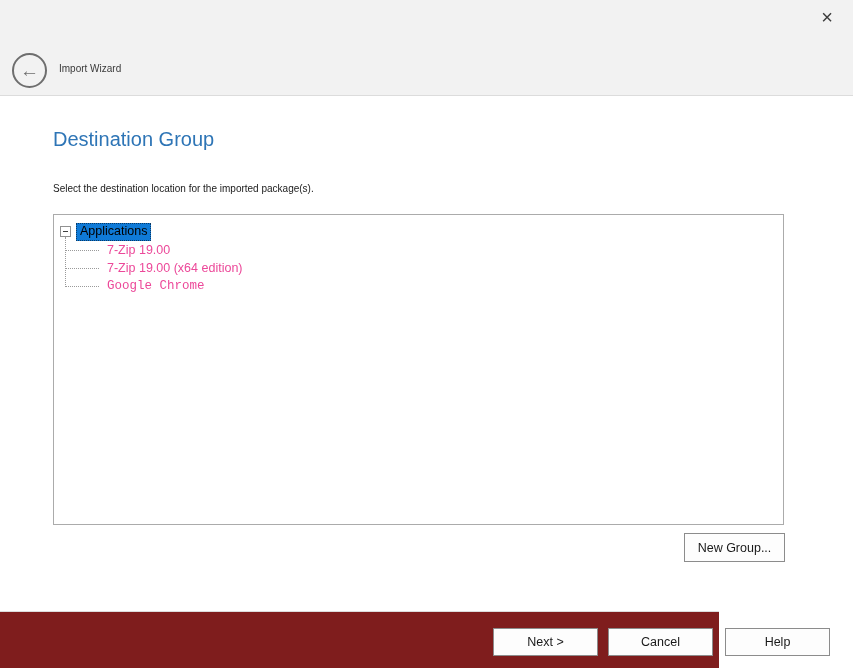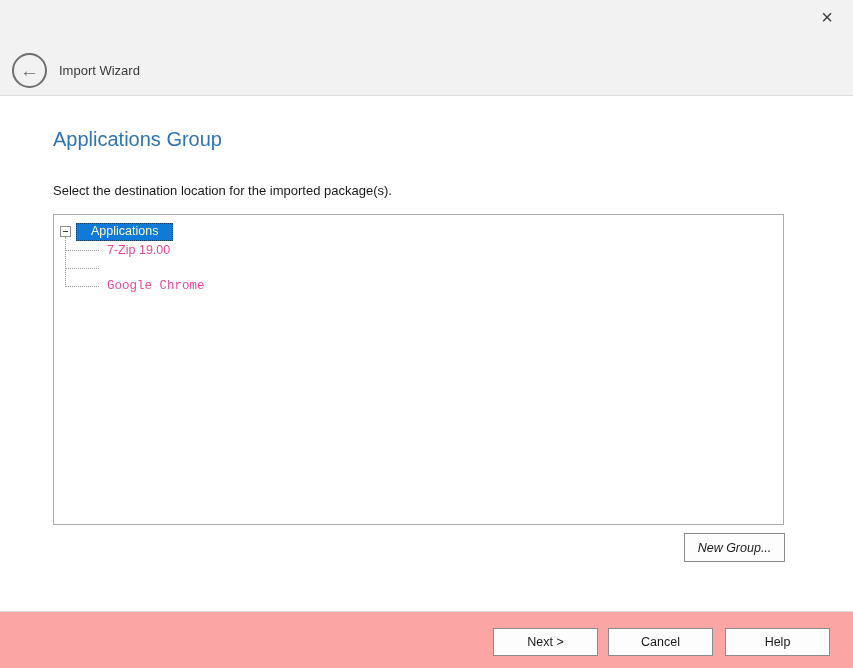--- a/index.html
+++ b/index.html
@@ -29,53 +29,53 @@
   .back-btn{
     position:absolute;left:12px;top:53px;
     width:35px;height:35px;border-radius:50%;
     border:2px solid #6e6e6e;background:transparent;
     display:flex;align-items:center;justify-content:center;
     color:#6e6e6e;font-size:19px;line-height:1;
     cursor:default;user-select:none;
   }
   .header-title{
     position:absolute;left:59px;top:63px;
-    font-size:13px;color:#3a3a3a;
+    font-size:10px;color:#3a3a3a;
   }
 
   
   .page-title{
     position:absolute;left:53px;top:128px;
     font-size:20px;color:#2e75b6;
   }
   .page-desc{
     position:absolute;left:53px;top:183px;
-    font-size:13px;color:#1a1a1a;
+    font-size:10px;color:#1a1a1a;
   }
 
   
   .treebox{
     position:absolute;left:53px;top:214px;
     width:731px;height:311px;
     background:#ffffff;
     border:1px solid #ababab;
   }
   .tree-inner{position:relative;width:100%;height:100%;font-size:12.5px;}
   .root-row{position:absolute;left:0;top:8px;height:18px;width:100%;display:flex;align-items:center;}
   .expander{
     position:absolute;left:6px;top:3px;
     width:11px;height:11px;
     border:1px solid #919191;background:#ffffff;
     display:flex;align-items:center;justify-content:center;
   }
   .expander .minus-glyph{display:block;width:5px;height:1px;background:#404040;}
   .root-label{
     position:absolute;left:22px;top:0;
-    height:18px;line-height:17px;padding:0 15px;
-    background:#0f7ad7;color:#fef9c3;
+    height:18px;line-height:17px;padding:0 4px;
+    background:#0f7ad7;color:#000000;
     outline:1px dotted #0a3a66;outline-offset:-1px;
   }
   .vline{
     position:absolute;left:11px;top:22px;height:50px;width:1px;
     border-left:1px dotted #9a9a9a;
   }
   .child-row{position:absolute;left:0;height:18px;width:100%;}
   .child-row .stub{
     position:absolute;left:12px;top:9px;width:33px;height:1px;
     border-top:1px dotted #9a9a9a;
@@ -91,45 +91,45 @@
   
   .btn{
     position:absolute;
     background:#fdfdfd;
     border:1px solid #8c8c8c;
     font-family:"Liberation Sans","DejaVu Sans",sans-serif;
     font-size:12.5px;color:#1a1a1a;
     display:flex;align-items:center;justify-content:center;
     cursor:default;user-select:none;
   }
-  .new-group-btn{left:684px;top:533px;width:101px;height:29px;font-style:italic;}
+  .new-group-btn{left:684px;top:533px;width:101px;height:29px;}
 
   
   .footer{
-    position:absolute;left:0;top:611px;width:853px;height:57px;
-    background:#fca5a5;border-top:1px solid #dcdcdc;text-decoration:underline;
+    position:absolute;left:0;top:611px;width:719px;height:57px;
+    background:#7f1d1d;border-top:1px solid #dcdcdc;text-decoration:underline;
   }
   .next-btn{left:493px;top:16px;width:105px;height:28px;}
   .cancel-btn{left:608px;top:16px;width:105px;height:28px;}
   .help-btn{left:725px;top:16px;width:105px;height:28px;}
 </style>
 </head>
 <body>
 
 <div id="app">
 
   <div class="header">
     <div class="close-btn">×</div>
     <div class="back-btn">
       <span>←</span>
     </div>
     <div class="header-title">Import Wizard</div>
   </div>
 
-  <div class="page-title">Applications Group</div>
+  <div class="page-title">Destination Group</div>
   <div class="page-desc">Select the destination location for the imported package(s).</div>
 
   <div class="treebox">
     <div class="tree-inner">
 
       <div class="root-row">
         <span class="expander">
           <span class="minus-glyph"></span>
         </span>
         <span class="root-label">Applications</span>
@@ -137,20 +137,21 @@
 
       <div class="vline"></div>
 
       <div class="child-row r0">
         <span class="stub"></span>
         <span class="child-label">7-Zip 19.00</span>
       </div>
 
       <div class="child-row r1">
         <span class="stub"></span>
+        <span class="child-label">7-Zip 19.00 (x64 edition)</span>
       </div>
 
       <div class="child-row r2">
         <span class="stub"></span>
         <span class="child-label">Google Chrome</span>
       </div>
 
     </div>
   </div>
 

